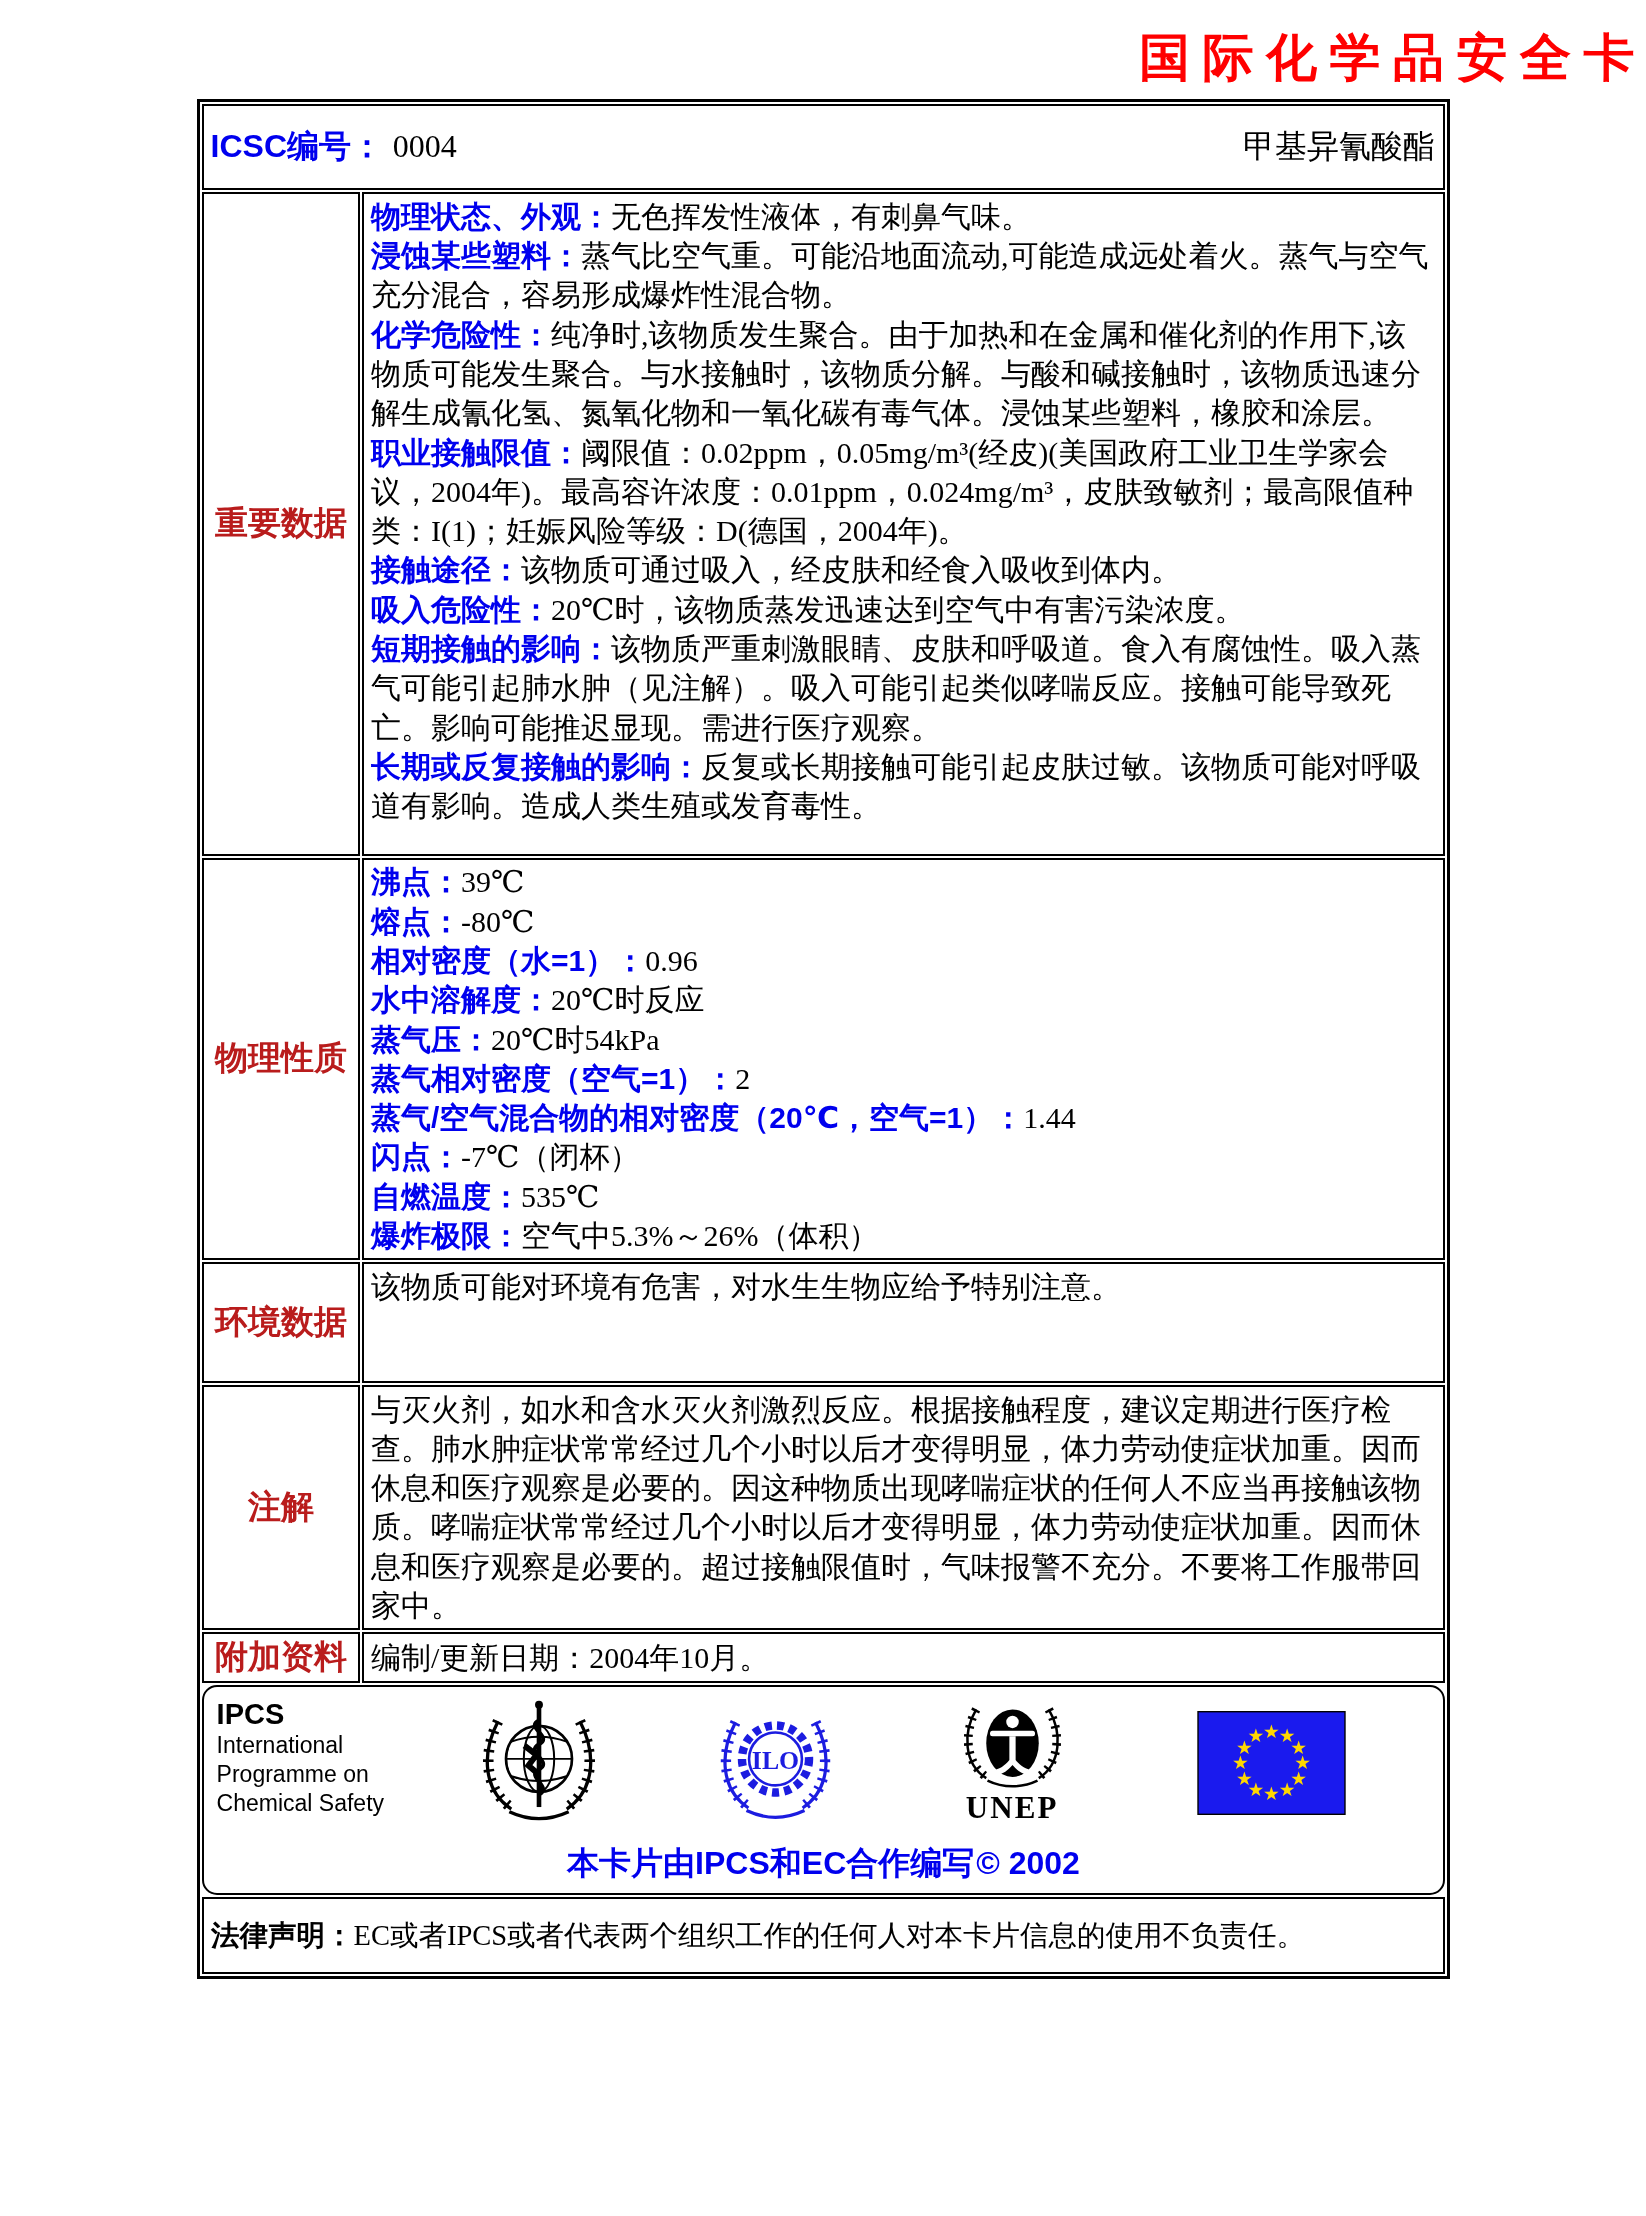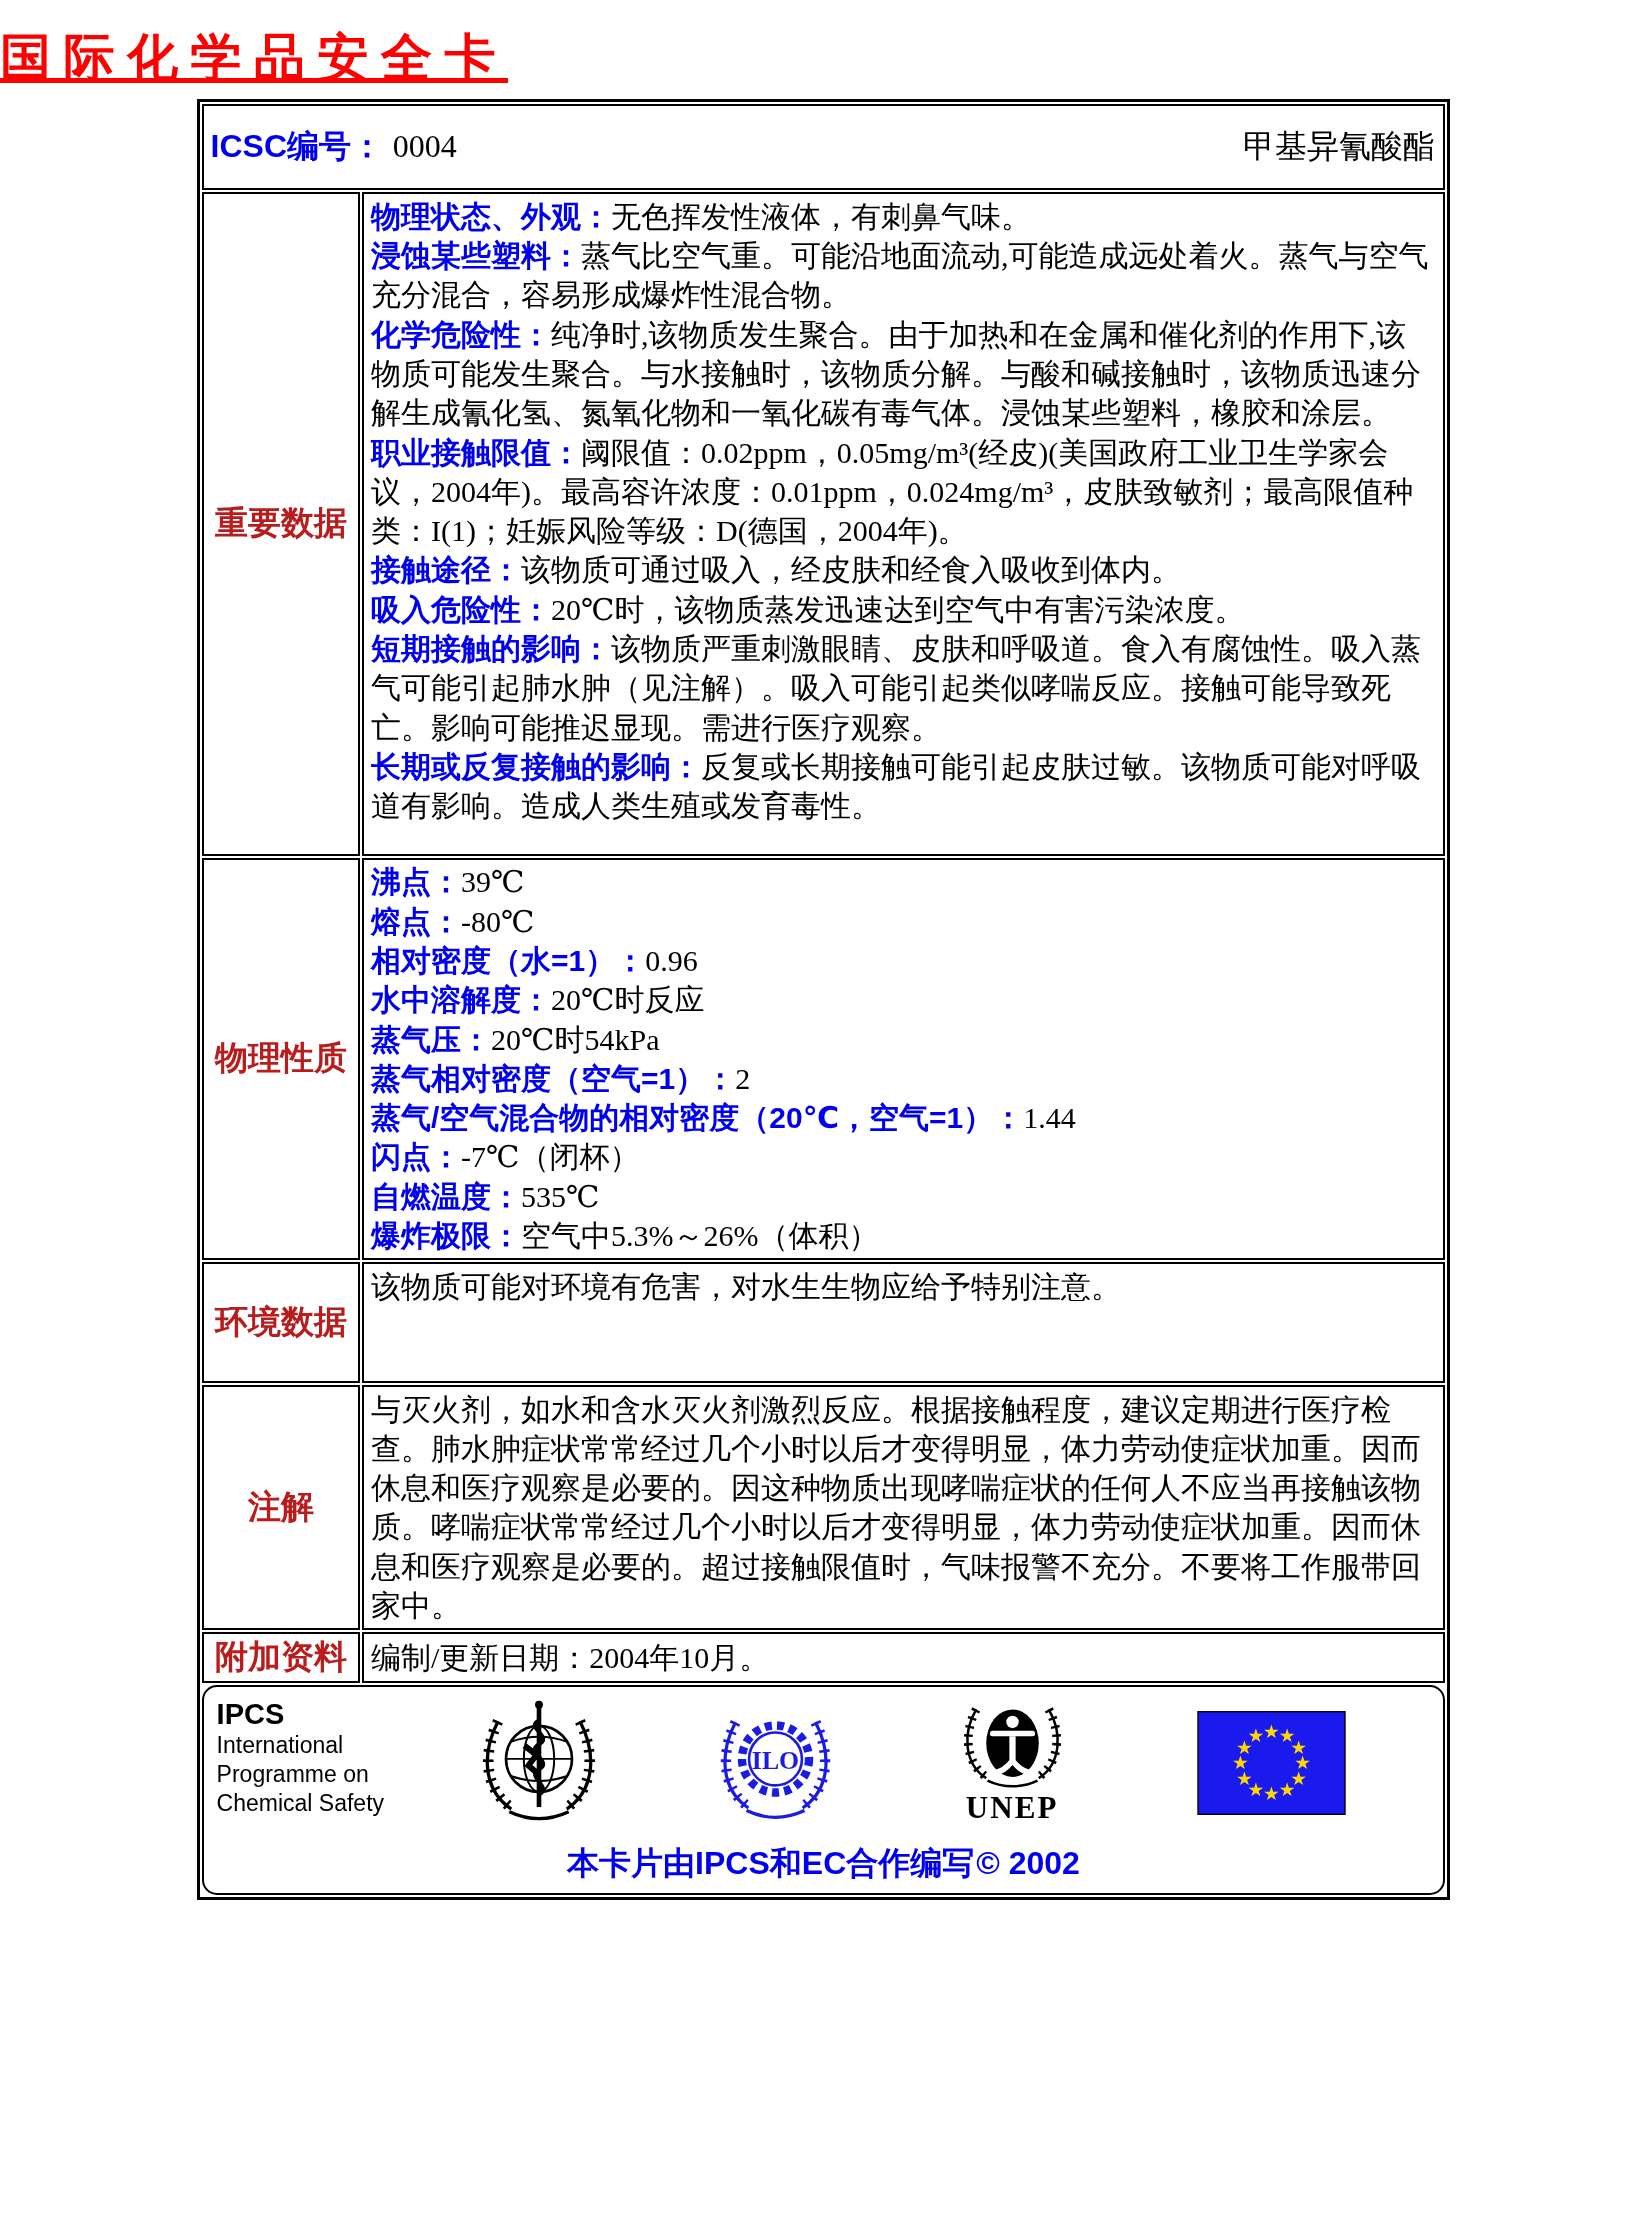--- a/index.html
+++ b/index.html
@@ -1,20 +1,20 @@
 <!DOCTYPE html>
 <html style="font-size:11px"><head>
 <meta charset="utf-8">
 <style>
   html,body{margin:0;padding:0;background:#fff;}
   .page{position:relative;width:1647px;height:2216px;background:#ffffff;overflow:hidden;
         font-family:"Liberation Serif","DejaVu Serif",serif;color:#000;}
-  .doc-title{position:absolute;top:23.6px;left:0;width:100%;text-align:left;margin:0;
+  .doc-title{position:absolute;top:23.6px;left:0;width:100%;text-align:right;margin:0;
         color:#ff0000;font-size:51px;font-weight:bold;letter-spacing:12.5px;
-        font-family:"Liberation Serif","DejaVu Serif",serif;text-decoration:underline;}
+        font-family:"Liberation Serif","DejaVu Serif",serif;}
   table.card{position:absolute;left:197px;top:99px;width:1253px;
         border:3.5px solid #000;border-collapse:separate;border-spacing:2.8px;background:#fff;}
   td{border:2.1px solid #000;vertical-align:top;background:#fff;}
   td.label-cell{width:152px;text-align:center;vertical-align:middle;}
   .sec-label{color:#b91c1c;font-weight:bold;font-size:33px;
         font-family:Liberation Serif, serif;}
   td.content-cell{padding:2.8px 8.3px 2.8px 7px;font-size:30px;line-height:1.31;}
   .entry{margin:0;}
   .entry .lbl{color:#0000ee;font-weight:bold;
         font-family:"Liberation Sans","DejaVu Sans",sans-serif;}
@@ -198,16 +198,21 @@
             </g>
           </svg>
         </div>
 
         <div class="credit-row">
           <span>本卡片由IPCS和EC合作编写</span><span class="copy">© 2002</span>
         </div>
       </td>
     </tr>
 
+    <tr>
+      <td colspan="2" class="legal-cell" style="height:61px">
+        <span class="legal-lbl">法律声明：</span><span>EC或者IPCS或者代表两个组织工作的任何人对本卡片信息的使用不负责任。</span>
+      </td>
+    </tr>
   </tbody>
     </table>
 </div>
 
 
 </body></html>

